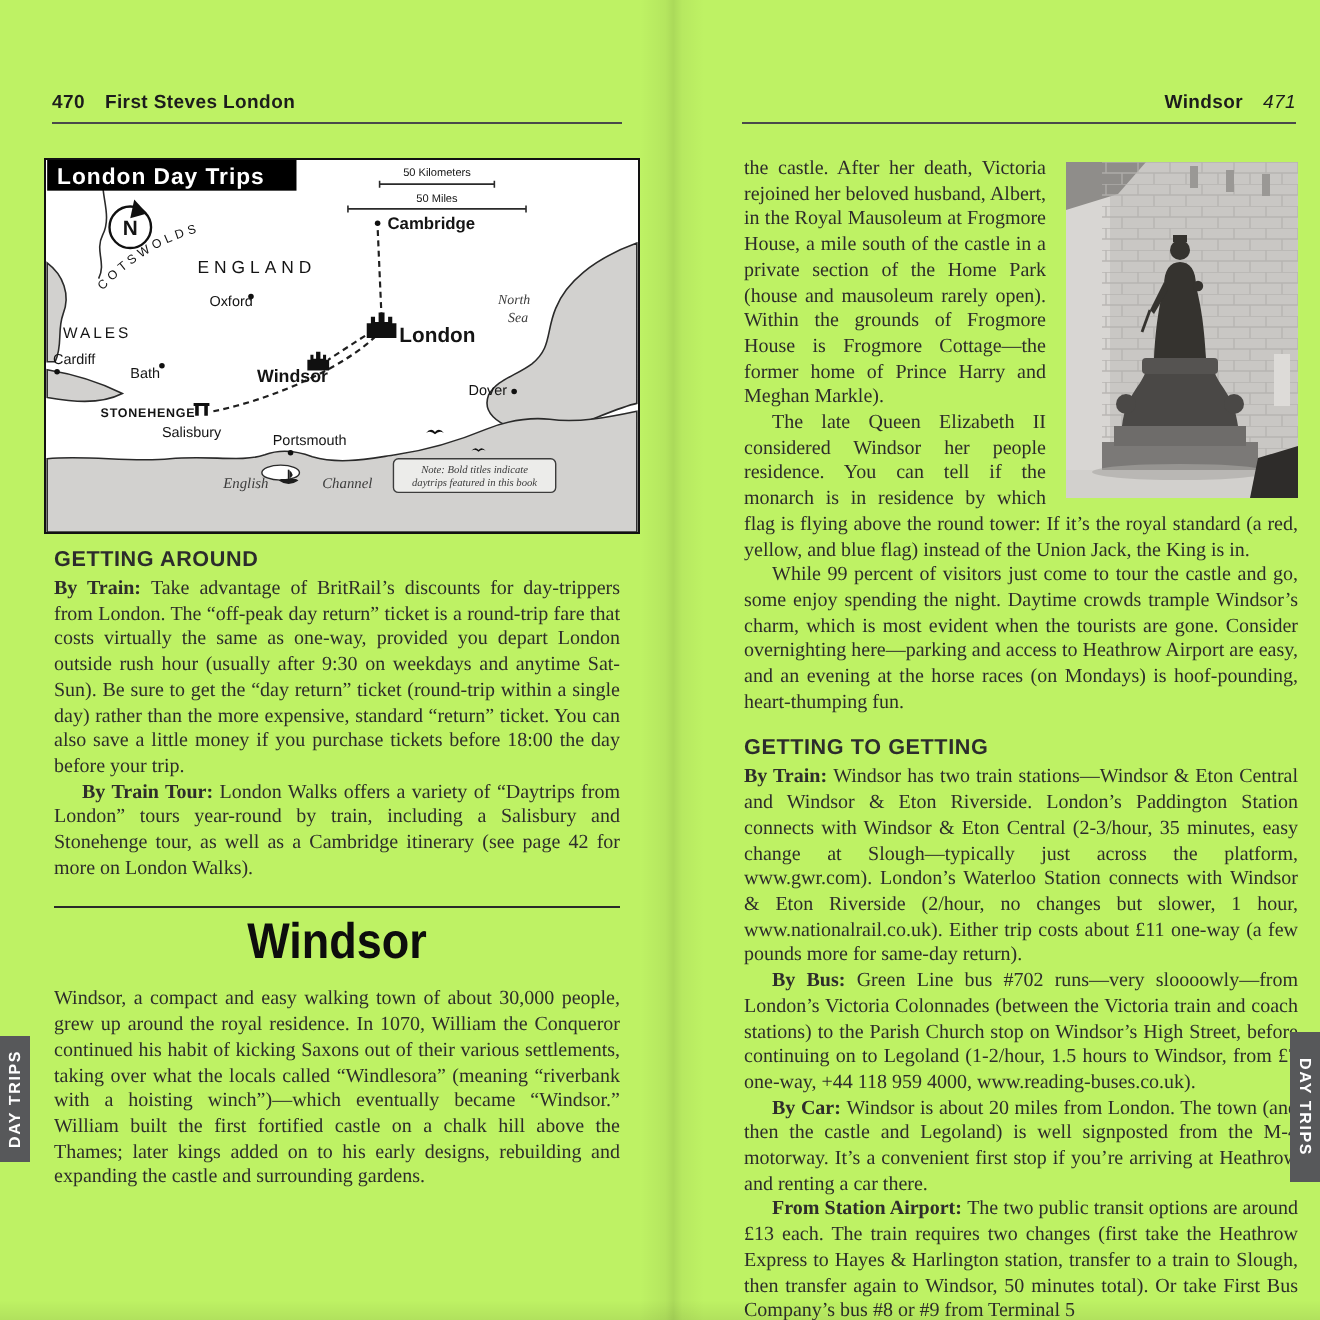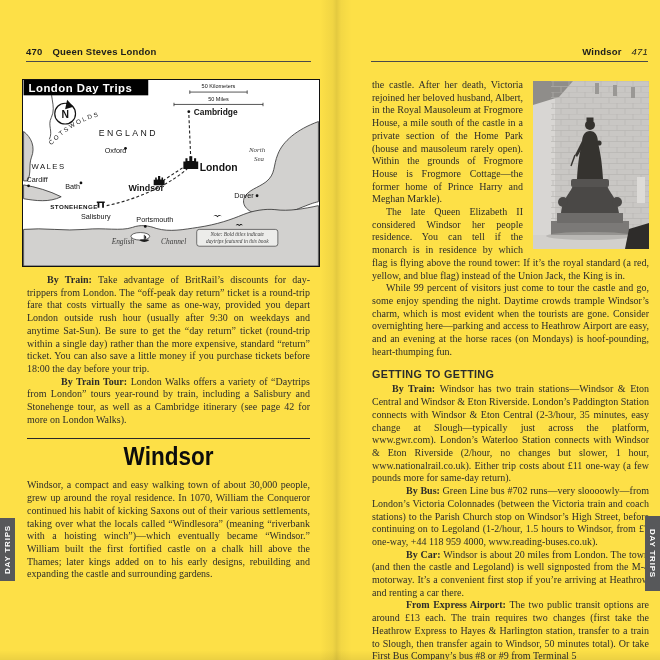--- a/index.html
+++ b/index.html
@@ -1,36 +1,36 @@
 <!DOCTYPE html>
 <html><head>
 <meta charset="utf-8">
 <style>
   * { box-sizing: border-box; margin: 0; padding: 0; }
   html, body { width: 660px; height: 660px; background: #ffffff; }
   body { font-family: "Liberation Serif", serif; color: #2e2d2b; }
-  .spread { position: relative; width: 660px; height: 660px; background: #fde047; overflow: hidden; }
+  .spread { position: relative; width: 660px; height: 660px; background: #bef264; overflow: hidden; }
   .gutter { position: absolute; left: 320px; top: 0; width: 32px; height: 660px;
     background: linear-gradient(90deg, rgba(0,0,0,0) 0%, rgba(0,0,0,0.05) 40%, rgba(0,0,0,0.10) 52%, rgba(0,0,0,0.04) 66%, rgba(0,0,0,0) 100%); }
   .edge-bottom { position: absolute; left: 0; bottom: 0; width: 660px; height: 10px;
     background: linear-gradient(0deg, rgba(0,0,0,0.07), rgba(0,0,0,0)); }
 
   
   .pg-head { position: absolute; top: 46px; display: flex; align-items: baseline; gap: 10px;
     font-family: "Liberation Sans", sans-serif; font-size: 9.5px; letter-spacing: 0.2px; color: #1c1c1c;
     border-bottom: 1.2px solid #4a4a4a; padding-bottom: 4px; }
   .pg-head.left  { left: 26px;  width: 285px; }
   .pg-head.right { left: 371px; width: 277px; justify-content: flex-end; }
   .hd-b { font-weight: bold; }
   .hd-n { font-weight: normal; font-style: italic; }
 
   
   .body { font-size: 10px; line-height: 12.7px; text-align: justify; color: #2e2d2b; }
   .ind { text-indent: 14px; }
-  .lead { font-weight: bold; margin-left: 20px; }
+  .lead { font-weight: bold; }
   .lead::after { content: " "; }
   h3.sec { font-family: "Liberation Sans", sans-serif; font-weight: bold; font-size: 10.8px;
     letter-spacing: 0.3px; color: #2c2c2c; margin: 10px 0 3px 0; }
   h3.sec.first { margin-top: 0; }
 
   .lp-body { position: absolute; left: 27px; top: 274px; width: 283px; }
   .rp-body { position: absolute; left: 372px; top: 79px; width: 277px; }
 
   .chapter { margin-top: 12px; border-top: 1.6px solid #2a2a2a; padding-top: 3px; }
   .chapter h1 { text-align: center; font-family: "Liberation Sans", sans-serif; font-weight: bold;
@@ -59,21 +59,21 @@
   .tab.l span { transform: rotate(180deg); }
   .tab.r { right: 0; top: 516px; width: 15px; height: 75px; }
 </style>
 </head>
 <body>
 
 <div class="spread">
 
   <div class="pg-head left">
     <span class="hd-b">470</span>
-    <span class="hd-b">Queen Steves London</span>
+    <span class="hd-b">First Steves London</span>
   </div>
 
   <div class="map">
     <svg viewBox="0 0 298 188">
       <defs>
         <path id="castle" d="M-5,4 L-5,-1 L-3.6,-1 L-3.6,-3.2 L-2.2,-3.2 L-2.2,-1.4 L-1,-1.4 L-1,-4.6 L1,-4.6 L1,-1.4 L2.2,-1.4 L2.2,-3.2 L3.6,-3.2 L3.6,-1 L5,-1 L5,4 Z"></path>
         <path id="bird" d="M-4.5,0 Q-2.2,-3 0,-0.6 Q2.2,-3 4.5,0 Q2.2,-1.6 0,0.6 Q-2.2,-1.6 -4.5,0 Z"></path>
         <path id="cotsArc" d="M28,66 Q62,30 110,34" fill="none"></path>
       </defs>
 
@@ -146,20 +146,21 @@
       </g>
 
       <g>
         <rect x="0" y="0" width="126" height="15.5" fill="#000"></rect>
         <text x="5" y="12" font-size="11.5" font-weight="bold" font-family="Liberation Sans, sans-serif" fill="#fff" letter-spacing="0.5">London Day Trips</text>
       </g>
     </svg>
   </div>
 
   <div class="lp-body">
+    <h3 class="sec first">GETTING AROUND</h3>
     <p class="body"><strong class="lead">By Train:</strong><span>Take advantage of BritRail’s discounts for day-trippers from London. The “off-peak day return” ticket is a round-trip fare that costs virtually the same as one-way, provided you depart London outside rush hour (usually after 9:30 on weekdays and anytime Sat-Sun). Be sure to get the “day return” ticket (round-trip within a single day) rather than the more expensive, standard “return” ticket. You can also save a little money if you purchase tickets before 18:00 the day before your trip.</span></p>
     <p class="body ind"><strong class="lead">By Train Tour:</strong><span>London Walks offers a variety of “Daytrips from London” tours year-round by train, including a Salisbury and Stonehenge tour, as well as a Cambridge itinerary (see page 42 for more on London Walks).</span></p>
 
     <div class="chapter">
       <h1>Windsor</h1>
       <p class="body">Windsor, a compact and easy walking town of about 30,000 people, grew up around the royal residence. In 1070, William the Conqueror continued his habit of kicking Saxons out of their various settlements, taking over what the locals called “Windlesora” (meaning “riverbank with a hoisting winch”)—which eventually became “Windsor.” William built the first fortified castle on a chalk hill above the Thames; later kings added on to his early designs, rebuilding and expanding the castle and surrounding gardens.</p>
     </div>
   </div>
 
   <div class="tab l">
@@ -207,21 +208,21 @@
     </div>
 
     <p class="body">the castle. After her death, Victoria rejoined her beloved husband, Albert, in the Royal Mausoleum at Frogmore House, a mile south of the castle in a private section of the Home Park (house and mausoleum rarely open). Within the grounds of Frogmore House is Frogmore Cottage—the former home of Prince Harry and Meghan Markle).</p>
     <p class="body ind">The late Queen Elizabeth II considered Windsor her people residence. You can tell if the monarch is in residence by which flag is flying above the round tower: If it’s the royal standard (a red, yellow, and blue flag) instead of the Union Jack, the King is in.</p>
     <p class="body ind">While 99 percent of visitors just come to tour the castle and go, some enjoy spending the night. Daytime crowds trample Windsor’s charm, which is most evident when the tourists are gone. Consider overnighting here—parking and access to Heathrow Airport are easy, and an evening at the horse races (on Mondays) is hoof-pounding, heart-thumping fun.</p>
 
     <h3 class="sec">GETTING TO GETTING</h3>
     <p class="body"><strong class="lead">By Train:</strong><span>Windsor has two train stations—Windsor &amp; Eton Central and Windsor &amp; Eton Riverside. London’s Paddington Station connects with Windsor &amp; Eton Central (2-3/hour, 35 minutes, easy change at Slough—typically just across the platform, www.gwr.com). London’s Waterloo Station connects with Windsor &amp; Eton Riverside (2/hour, no changes but slower, 1 hour, www.nationalrail.co.uk). Either trip costs about £11 one-way (a few pounds more for same-day return).</span></p>
     <p class="body ind"><strong class="lead">By Bus:</strong><span>Green Line bus #702 runs—very sloooowly—from London’s Victoria Colonnades (between the Victoria train and coach stations) to the Parish Church stop on Windsor’s High Street, before continuing on to Legoland (1-2/hour, 1.5 hours to Windsor, from £7 one-way, +44 118 959 4000, www.reading-buses.co.uk).</span></p>
     <p class="body ind"><strong class="lead">By Car:</strong><span>Windsor is about 20 miles from London. The town (and then the castle and Legoland) is well signposted from the M-4 motorway. It’s a convenient first stop if you’re arriving at Heathrow and renting a car there.</span></p>
-    <p class="body ind"><strong class="lead">From Express Airport:</strong><span>The two public transit options are around £13 each. The train requires two changes (first take the Heathrow Express to Hayes &amp; Harlington station, transfer to a train to Slough, then transfer again to Windsor, 50 minutes total). Or take First Bus Company’s bus #8 or #9 from Terminal 5</span></p>
+    <p class="body ind"><strong class="lead">From Station Airport:</strong><span>The two public transit options are around £13 each. The train requires two changes (first take the Heathrow Express to Hayes &amp; Harlington station, transfer to a train to Slough, then transfer again to Windsor, 50 minutes total). Or take First Bus Company’s bus #8 or #9 from Terminal 5</span></p>
   </div>
 
   <div class="tab r">
     <span>DAY TRIPS</span>
   </div>
 
   <div class="gutter"></div>
   <div class="edge-bottom"></div>
 </div>
 

